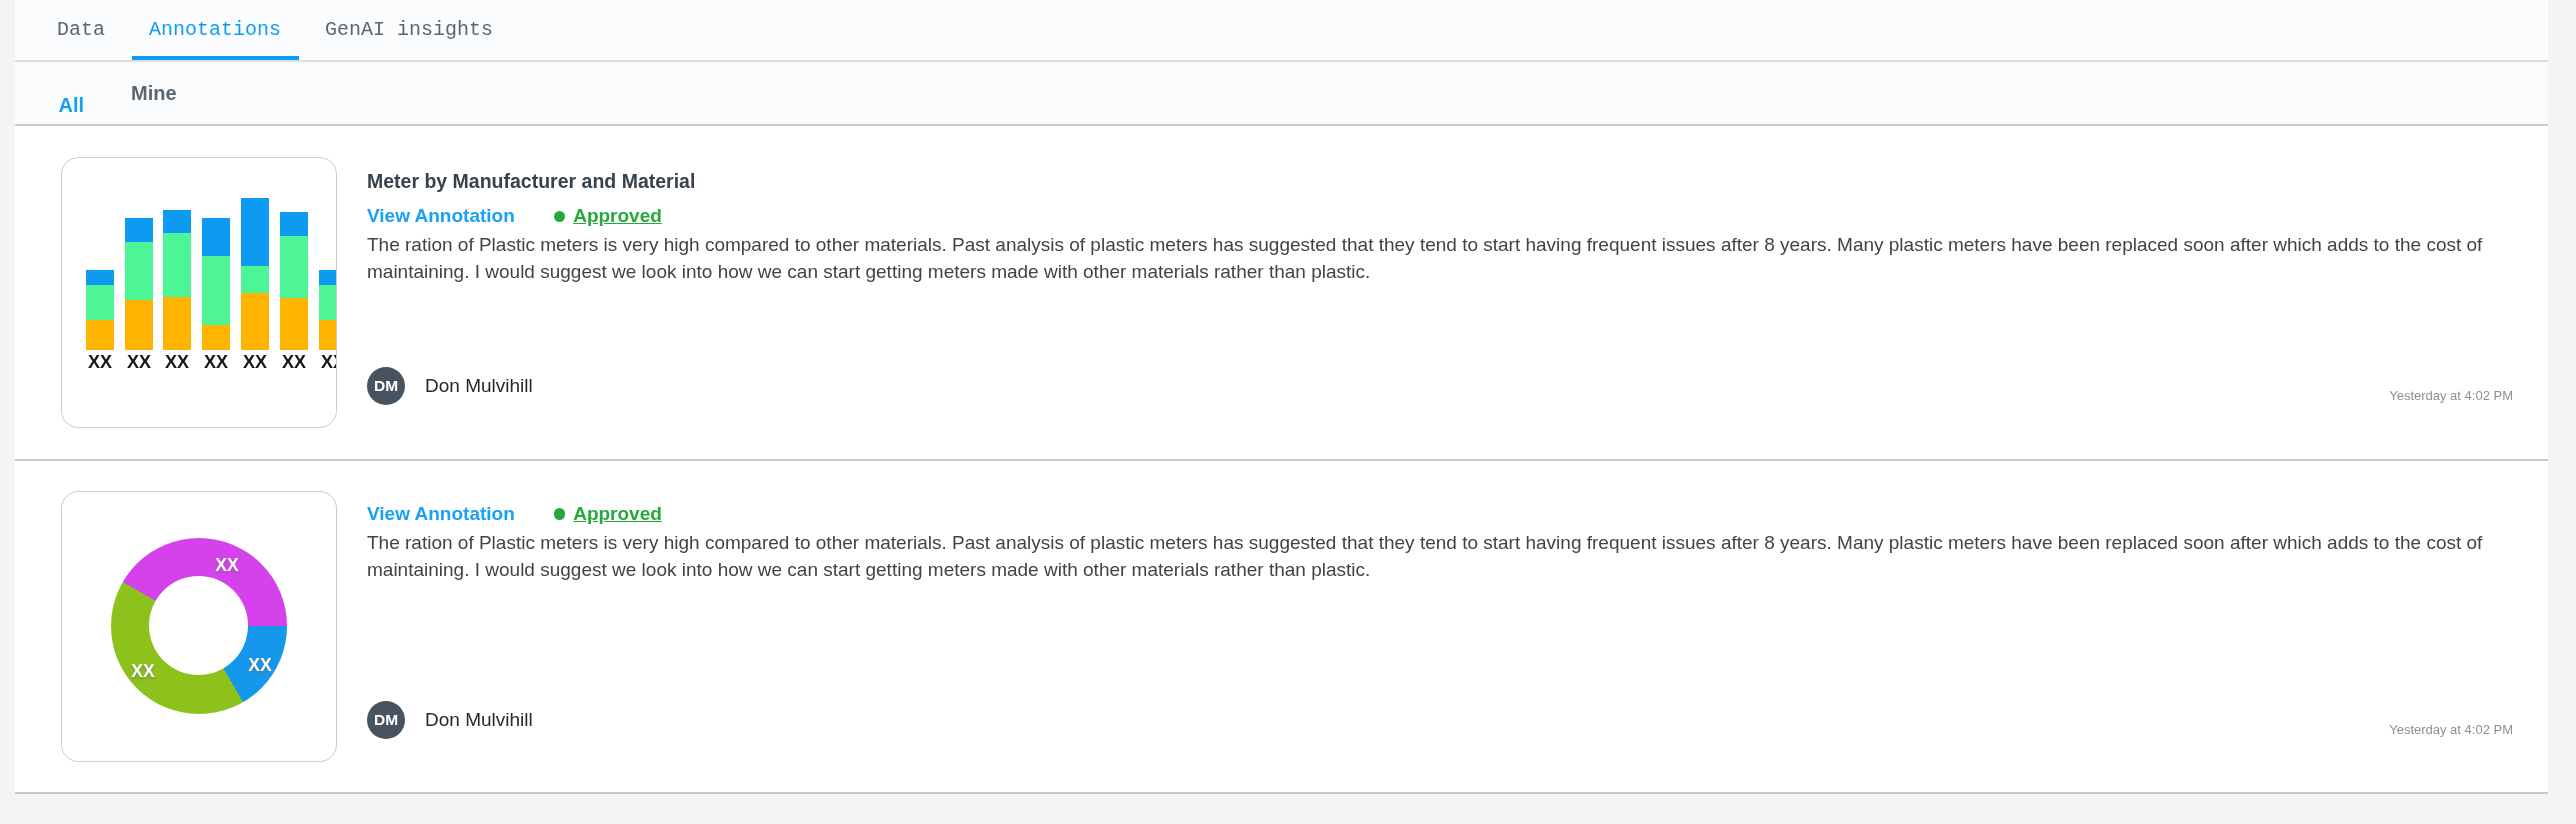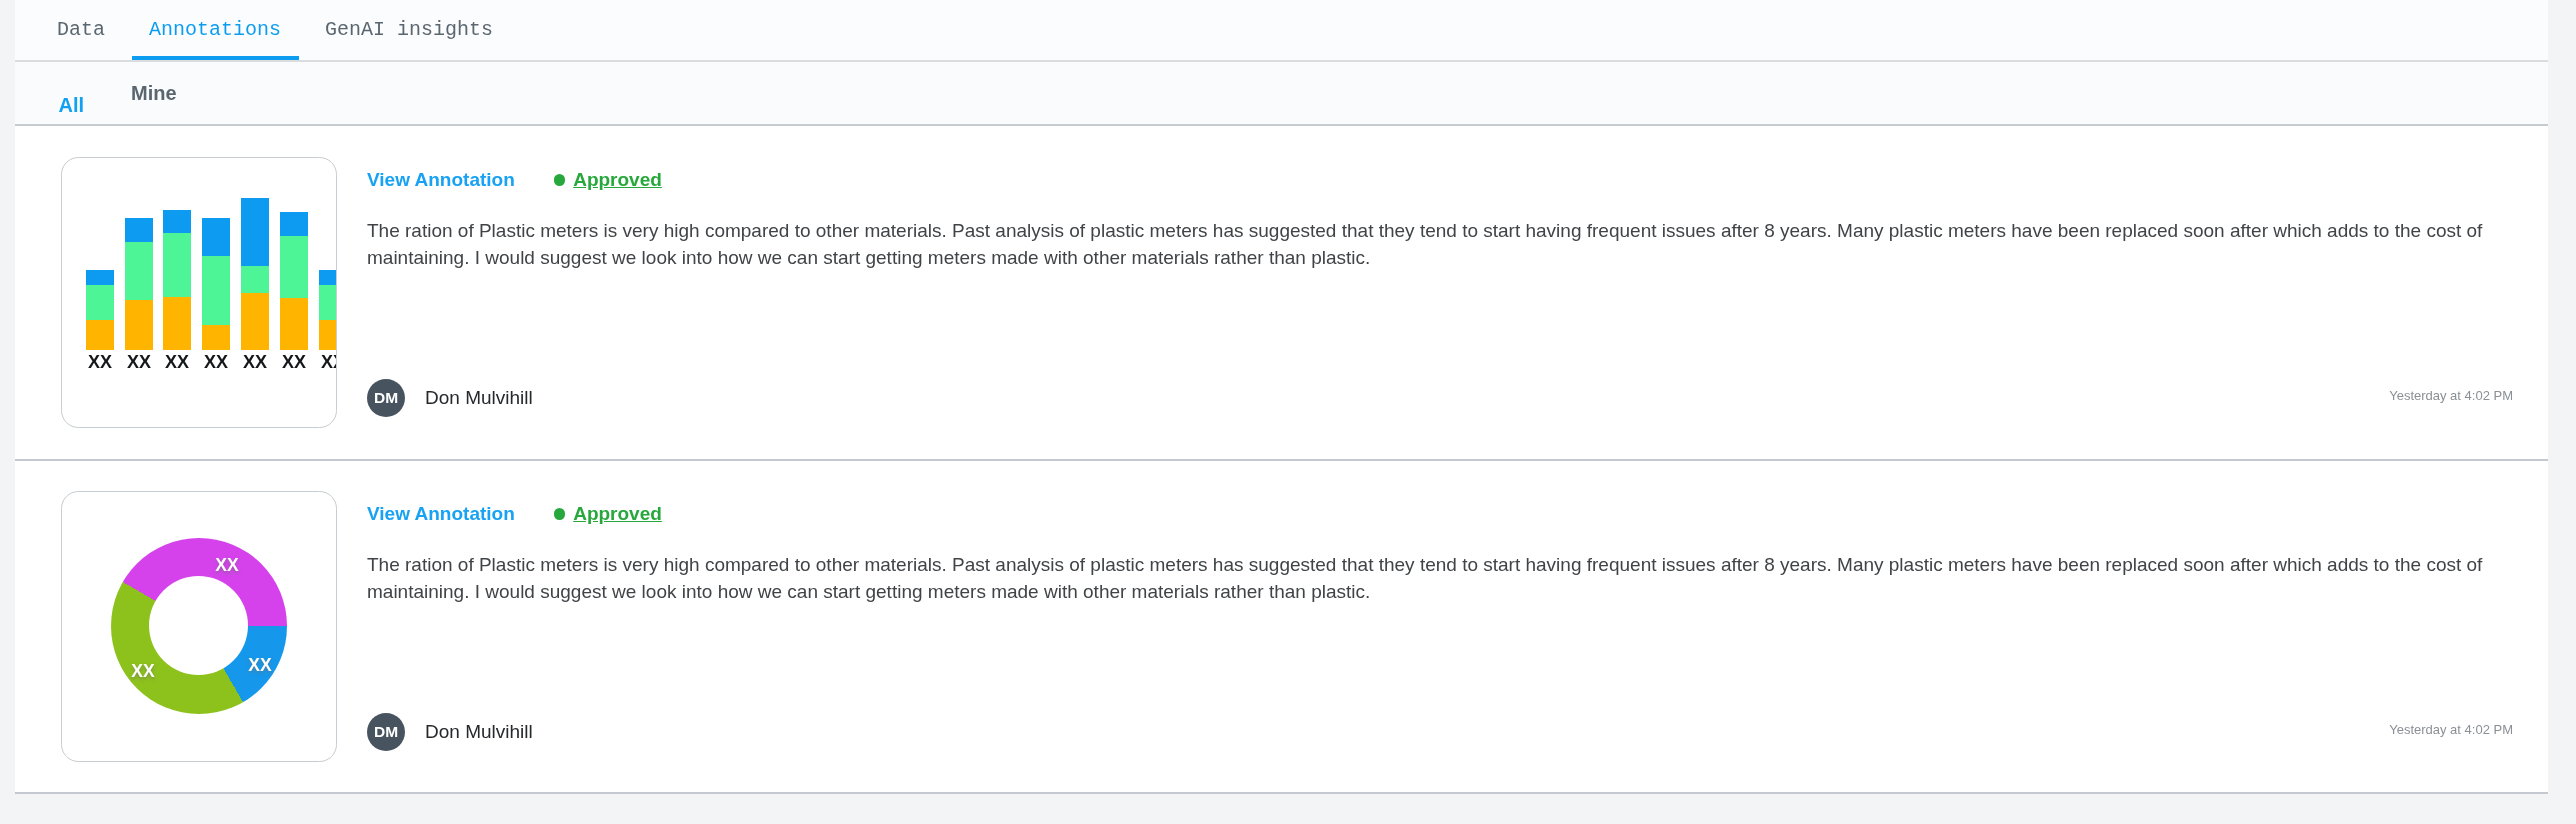--- a/index.html
+++ b/index.html
@@ -58,22 +58,22 @@
     width:276px; height:271px; flex-shrink:0;
     border:1.3px solid #c6ccd1; border-radius:17.5px;
     background:#ffffff; position:relative; overflow:hidden; cursor:pointer;
   }
   .content { flex:1; margin-left:30px; position:relative; }
   .title { margin-top:13.4px; font-size:19.5px; font-weight:700; color:#35434f; }
   .meta { margin-top:12px; display:flex; align-items:center; }
   .link { font-size:19px; font-weight:700; color:#17a2f3; cursor:pointer; text-decoration:none; }
   .status { margin-left:39px; display:flex; align-items:center; font-size:19px; font-weight:700; color:#27a83c;text-decoration:underline; }
   .dot { width:11.4px; height:11.4px; border-radius:50%; background:#27a83c; margin-right:8px; }
-  .desc { margin-top:26px; font-size:19px; line-height:27px; color:#404447; }
-  .author { position:absolute; left:0; top:222px; display:flex; align-items:center; }
+  .desc { margin-top:4px; font-size:19px; line-height:27px; color:#404447; }
+  .author { position:absolute; left:0; top:210px; display:flex; align-items:center; }
   .avatar {
     width:38px; height:38px; border-radius:50%; background:#47545f;
     color:#ffffff; font-size:15.5px; font-weight:700;
     display:flex; align-items:center; justify-content:center;
   }
   .author-name { margin-left:20px; font-size:19px; font-weight:500; color:#26292c; }
   .timestamp { position:absolute; right:0; top:231px; font-size:13px; color:#8b9095;text-align:center; }
   
   .bar { position:absolute; width:28px; bottom:77px; display:flex; flex-direction:column; }
   .bar-seg { width:100%; }
@@ -146,58 +146,59 @@
           <div class="bar-seg" style="height: 62px; background: rgb(77, 245, 150);"></div>
           <div class="bar-seg" style="height: 52px; background: rgb(255, 181, 0);"></div>
         </div>
         <div class="bar-label" style="left: 218px;">XX</div>
         <div class="bar" style="left: 257px; height: 80px;">
           <div class="bar-seg" style="height: 15px; background: rgb(13, 155, 242);"></div>
           <div class="bar-seg" style="height: 35px; background: rgb(77, 245, 150);"></div>
           <div class="bar-seg" style="height: 30px; background: rgb(255, 181, 0);"></div>
         </div>
         <div class="bar-label" style="left: 257px;">XX</div>
+      </div>
+    <div class="content">
+      <div class="title">Meter by Manufacturer and Material</div>
+      <div class="meta">
+        <a class="link">View Annotation</a>
+        <span class="status">
+          <span class="dot"></span>
+          <span>Approved</span>
+        </span>
+      </div>
+      <div class="desc">The ration of Plastic meters is very high compared to other materials. Past analysis of plastic meters has suggested that they tend to start having frequent issues after 8 years. Many plastic meters have been replaced soon after which adds to the cost of maintaining. I would suggest we look into how we can start getting meters made with other materials rather than plastic.</div>
+      <div class="author">
+        <div class="avatar">DM</div>
+        <div class="author-name">Don Mulvihill</div>
+      </div>
+      <div class="timestamp">Yesterday at 4:02 PM</div>
+    </div>
+  </div>
+
+  <div class="row second">
+    <div class="thumb" id="donut-thumb">
+        <div class="donut-ring" style="left: 49px; top: 46px; background: conic-gradient(from -60deg, rgb(213, 66, 236) 0deg, rgb(213, 66, 236) 150deg, rgb(21, 152, 236) 150deg, rgb(21, 152, 236) 210deg, rgb(141, 194, 28) 210deg, rgb(141, 194, 28) 360deg);">
+          <div class="donut-hole"></div>
+        </div>
+        <div class="donut-label" style="left: 165px; top: 73px;">XX</div>
+        <div class="donut-label" style="left: 198px; top: 173px;">XX</div>
+        <div class="donut-label" style="left: 81px; top: 179px;">XX</div>
       </div>
     <div class="content">
       <div class="meta">
         <a class="link">View Annotation</a>
         <span class="status">
           <span class="dot"></span>
           <span>Approved</span>
         </span>
       </div>
       <div class="desc">The ration of Plastic meters is very high compared to other materials. Past analysis of plastic meters has suggested that they tend to start having frequent issues after 8 years. Many plastic meters have been replaced soon after which adds to the cost of maintaining. I would suggest we look into how we can start getting meters made with other materials rather than plastic.</div>
       <div class="author">
         <div class="avatar">DM</div>
         <div class="author-name">Don Mulvihill</div>
       </div>
       <div class="timestamp">Yesterday at 4:02 PM</div>
     </div>
   </div>
 
-  <div class="row second">
-    <div class="thumb" id="donut-thumb">
-        <div class="donut-ring" style="left: 49px; top: 46px; background: conic-gradient(from -60deg, rgb(213, 66, 236) 0deg, rgb(213, 66, 236) 150deg, rgb(21, 152, 236) 150deg, rgb(21, 152, 236) 210deg, rgb(141, 194, 28) 210deg, rgb(141, 194, 28) 360deg);">
-          <div class="donut-hole"></div>
-        </div>
-        <div class="donut-label" style="left: 165px; top: 73px;">XX</div>
-        <div class="donut-label" style="left: 198px; top: 173px;">XX</div>
-        <div class="donut-label" style="left: 81px; top: 179px;">XX</div>
-      </div>
-    <div class="content">
-      <div class="meta">
-        <a class="link">View Annotation</a>
-        <span class="status">
-          <span class="dot"></span>
-          <span>Approved</span>
-        </span>
-      </div>
-      <div class="desc">The ration of Plastic meters is very high compared to other materials. Past analysis of plastic meters has suggested that they tend to start having frequent issues after 8 years. Many plastic meters have been replaced soon after which adds to the cost of maintaining. I would suggest we look into how we can start getting meters made with other materials rather than plastic.</div>
-      <div class="author">
-        <div class="avatar">DM</div>
-        <div class="author-name">Don Mulvihill</div>
-      </div>
-      <div class="timestamp">Yesterday at 4:02 PM</div>
-    </div>
-  </div>
-
 </div>
 
 
 </body></html>

